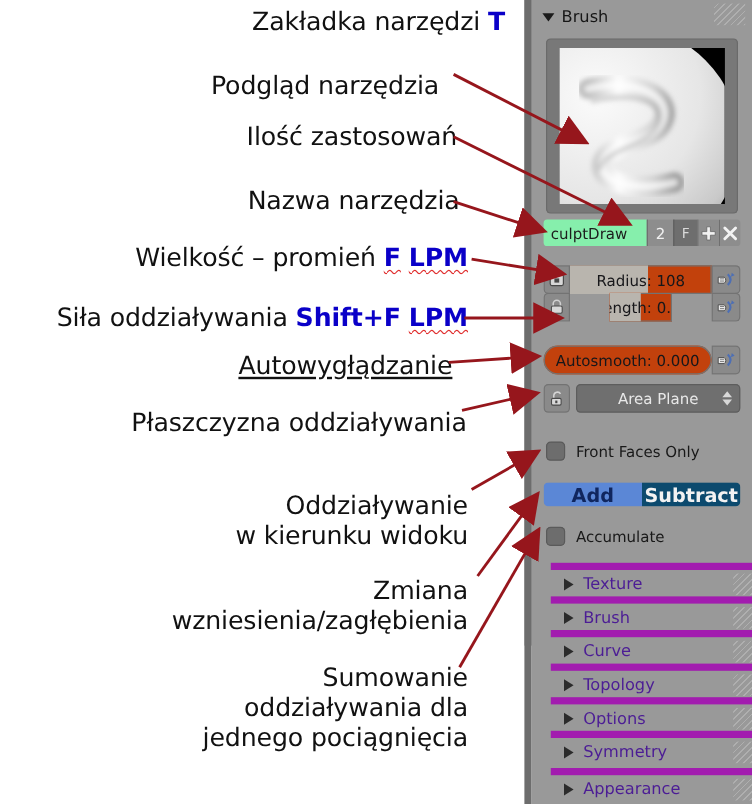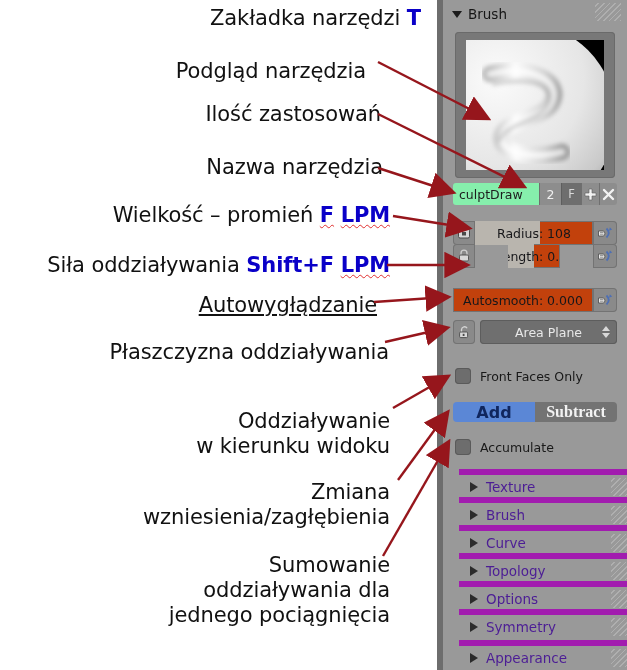--- a/index.html
+++ b/index.html
@@ -112,21 +112,21 @@
   .lockbtn{
     flex:0 0 22px;background:#8a8a8a;border-radius:4px 0 0 4px;
     display:flex;align-items:center;justify-content:center;
     box-shadow:inset 0 0 0 1px #737373;box-sizing:border-box;
   }
   .slider{
     position:relative;flex:1 1 auto;background:#c2410c;overflow:hidden;
     box-shadow:inset 0 0 0 1px #737373;
     display:flex;align-items:center;justify-content:center;
   }
-  .slider.rounded{border-radius:0;}
+  .slider.rounded{border-radius:12px;}
   .slider-fill{
     position:absolute;left:0;top:0;bottom:0;background:#b9b5ae;
   }
   .slider-label{
     position:relative;z-index:2;color:#17171a;font-size:12.5px;white-space:nowrap;
   }
   .animbtn{
     flex:0 0 24px;background:#8a8a8a;border-radius:0 4px 4px 0;
     display:flex;align-items:center;justify-content:center;
     box-shadow:inset 0 0 0 1px #737373;box-sizing:border-box;
@@ -155,21 +155,21 @@
     box-shadow:inset 0 0 0 1px #5a5a5a;
   }
   .cblabel{color:#191919;font-size:12.5px;}
   
   #addsub{
     position:absolute;left:10px;top:402px;width:164px;height:20px;display:flex;
     border-radius:4px;overflow:hidden;
   }
   .seg{flex:1 1 50%;display:flex;align-items:center;justify-content:center;font-size:16px;}
   .seg.on{background:#5b87d6;color:#10265e;font-weight:bold;}
-  .seg.off{background:#737373;color:#f2f2f2;font-weight:bold;font-family:Liberation Serif, serif;}
+  .seg.off{background:#0c4a6e;color:#f2f2f2;font-weight:bold;}
   
   .cpanel{
     position:absolute;left:16px;width:184px;height:30px;
     display:flex;align-items:center;padding-left:11px;
     color:#4c1d95;font-size:13.5px;
     border-top:6px solid #a21caf;
     box-sizing:border-box;
   }
 </style>
 </head>

